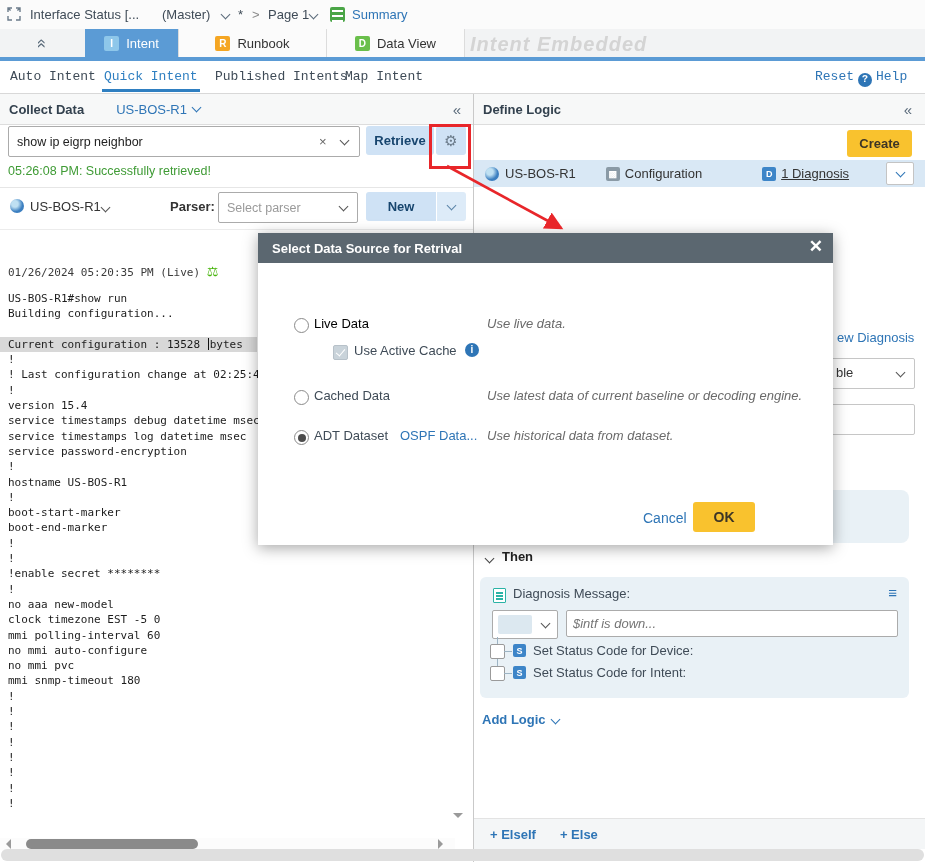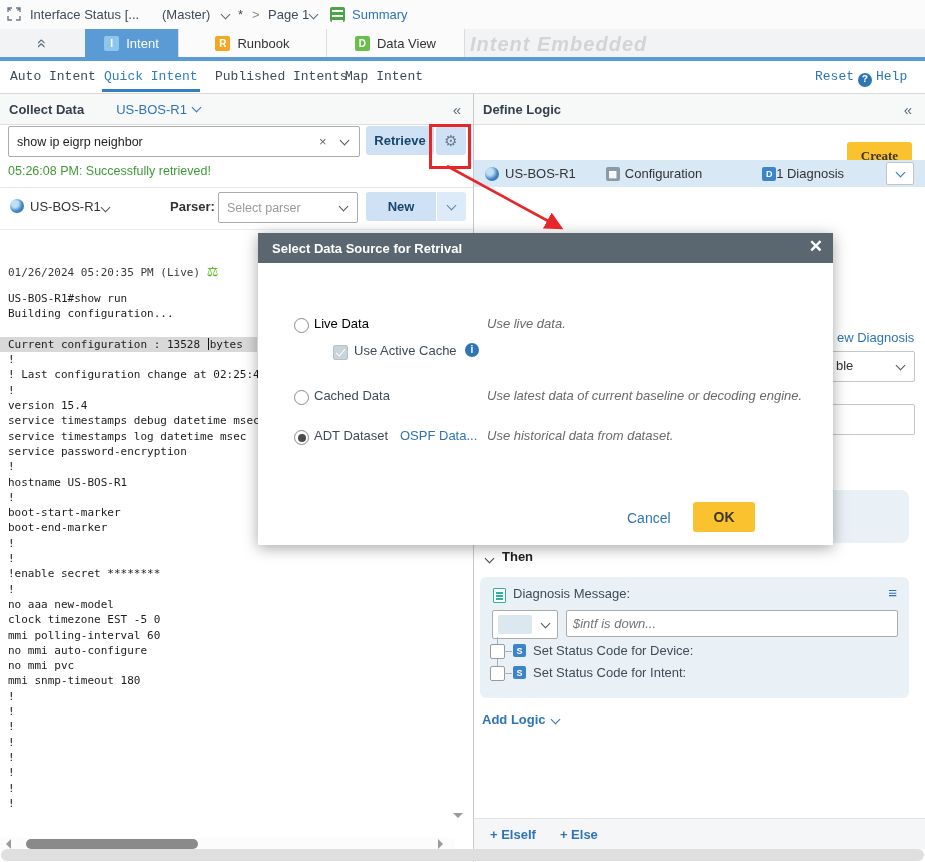--- a/index.html
+++ b/index.html
@@ -227,36 +227,36 @@
       <div class="thumb-h"></div>
       <span class="arr right" style="left:438px;top:1px;"></span>
     </div>
   </div>
 
   <div class="abs right-panel">
     <div class="panel-header">
       <span class="panel-title">Define Logic</span>
       <span class="collapse-ic" style="position:absolute;right:14px;">«</span>
     </div>
-    <button class="abs btn-yellow" style="right:14px;top:48px;width:65px;height:27px;font-family:Liberation Serif, serif;">Create</button>
+    <button class="abs btn-yellow" style="right:14px;top:36px;width:65px;height:27px;">Create</button>
 
     <div class="dev-row">
       <span class="globe" style="margin-left:11px;"></span>
       <span style="margin-left:6px;">US-BOS-R1</span>
       <span class="ic-sq" style="margin-left:30px;background:#8a9aa6;">▩</span>
       <span style="margin-left:5px;">Configuration</span>
       <span class="ic-sq" style="margin-left:60px;background:#3d85c8;">D</span>
-      <span style="">1 Diagnosis</span>
+      <span style="margin-left:5px;text-decoration:underline;">1 Diagnosis</span>
       <span class="chevbtn">
           <span class="chev" style="margin-top:-3px;"></span>
         </span>
     </div>
 
     <span class="abs linkblue" style="left:363px;top:236px;z-index:5;">ew Diagnosis</span>
-    <div class="frag-box" style="left:347px;top:257px;width:92px;height:29px;z-index:5;">
+    <div class="frag-box" style="left:347px;top:264px;width:92px;height:29px;z-index:5;">
       <span style="position:absolute;left:14px;top:6px;color:#333;">ble</span>
       <span class="chev" style="position:absolute;right:10px;top:10px;color:#555;"></span>
     </div>
     <div class="frag-box" style="left:347px;top:310px;width:92px;height:29px;z-index:5;"></div>
     <div class="abs" style="left:300px;top:396px;width:135px;height:53px;background:#e9f1f6;border-radius:8px;z-index:5;"></div>
 
     <span class="abs chev" style="left:12px;top:461px;color:#444;"></span>
     <span class="abs" style="left:28px;top:455px;font-weight:bold;color:#222;">Then</span>
 
     <div class="then-card">
@@ -313,21 +313,21 @@
 
     <span class="radio" style="left:36px;top:157px;"></span>
     <span class="abs" style="left:56px;top:155px;color:#3f4b57;">Cached Data</span>
     <span class="mdesc" style="top:155px;">Use latest data of current baseline or decoding engine.</span>
 
     <span class="radio checked" style="left:36px;top:197px;"></span>
     <span class="abs" style="left:56px;top:195px;color:#3f4b57;">ADT Dataset</span>
     <span class="abs linkblue" style="left:142px;top:195px;">OSPF Data...</span>
     <span class="mdesc" style="top:195px;">Use historical data from dataset.</span>
 
-    <span class="abs linkblue" style="left:369px;top:277px;font-size:14px;">Cancel</span>
+    <span class="abs linkblue" style="left:385px;top:277px;font-size:14px;">Cancel</span>
     <button class="abs btn-yellow" style="left:435px;top:269px;width:62px;height:30px;font-size:14px;">OK</button>
   </div>
 
   <div class="abs red-rect"></div>
   <svg class="abs annot-svg" width="925" height="862">
     <defs>
         <marker id="ah" markerWidth="9" markerHeight="9" refX="6" refY="3.5" orient="auto">
           <path d="M0,0 L7,3.5 L0,7 Z" fill="#e8262a"></path>
         </marker>
       </defs>

